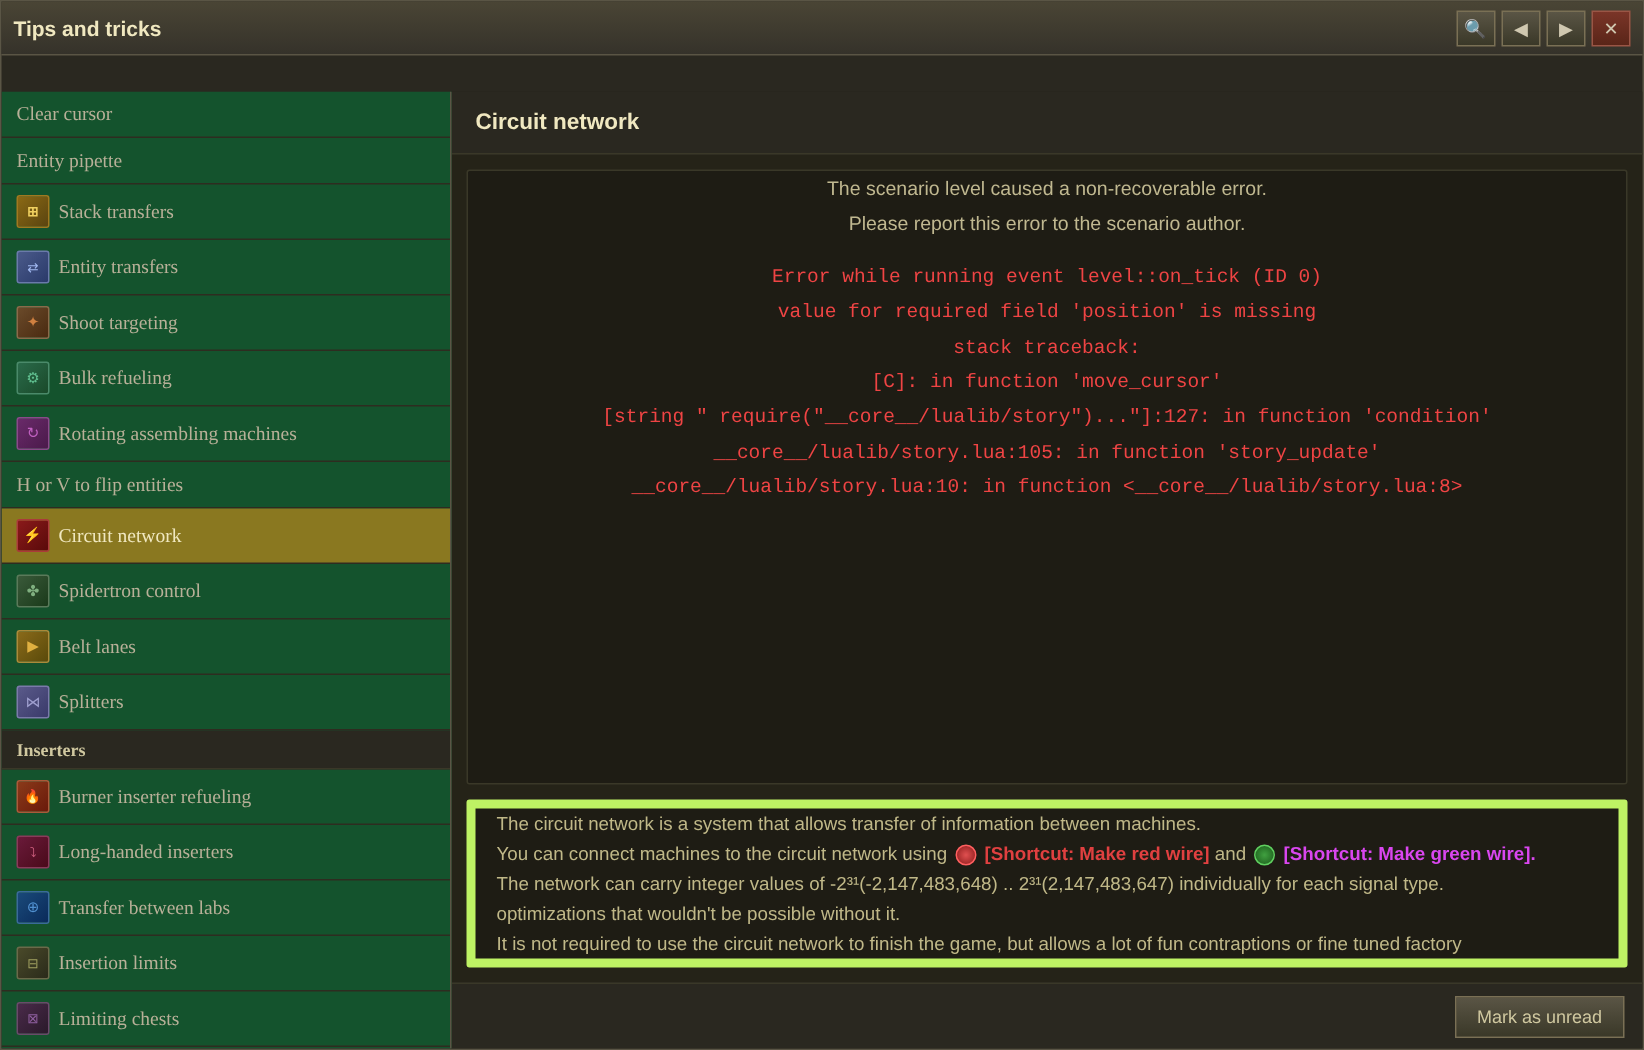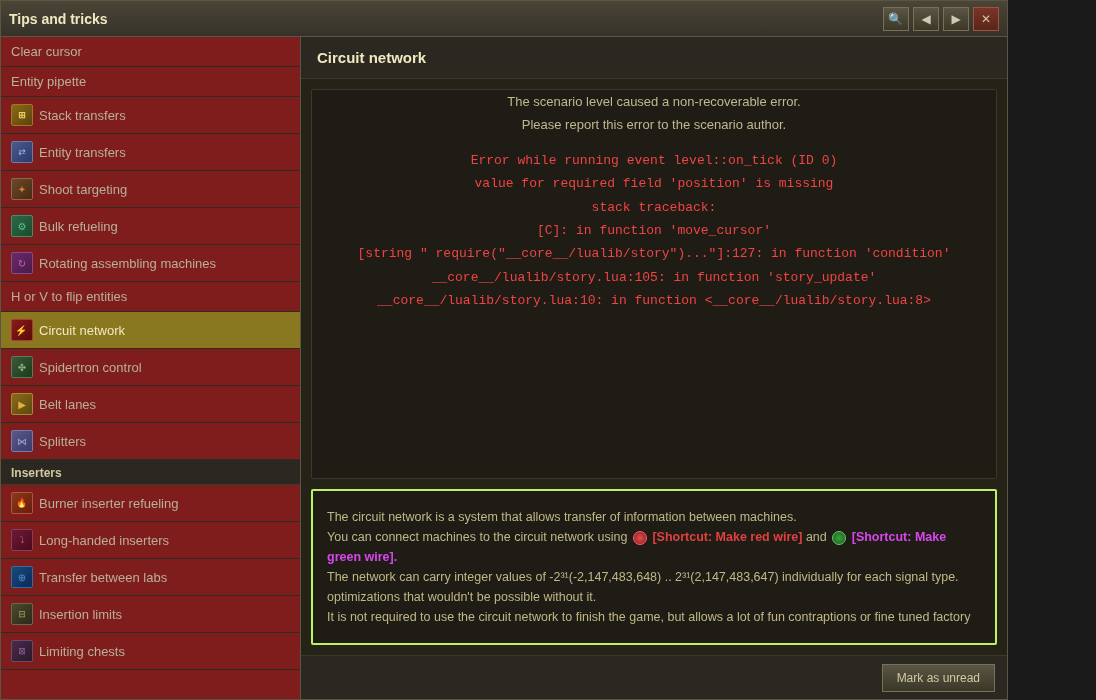--- a/index.html
+++ b/index.html
@@ -8,26 +8,27 @@
       height: 700px;
       background: #1a1a1a;
       font-family: 'Segoe UI', Arial, sans-serif;
       font-size: 13px;
       color: #d0c8b0;
       overflow: hidden;
     }
 
     
     .window {
-      width: 1008px;
+      width: 1096px;
       height: 700px;
       background: #2a2820;
       border: 1px solid #5a5545;
       display: flex;
       flex-direction: column;
+      gap: 24px;
     }
 
     
     .titlebar {
       background: linear-gradient(180deg, #4a4535 0%, #35322a 100%);
       height: 36px;
       display: flex;
       align-items: center;
       padding: 0 8px;
       border-bottom: 1px solid #5a5545;
@@ -60,25 +61,26 @@
     
     .content {
       display: flex;
       flex: 1;
       overflow: hidden;
     }
 
     
     .sidebar {
       width: 300px;
-      background: #7f1d1d;
+      background: #14532d;
       border-right: 1px solid #5a5545;
       overflow-y: auto;
       flex-shrink: 0;
       position: relative;
+      font-family: Liberation Serif, serif;
     }
     .sidebar::-webkit-scrollbar { width: 8px; }
     .sidebar::-webkit-scrollbar-track { background: #1a1a15; }
     .sidebar::-webkit-scrollbar-thumb { background: #5a5545; }
 
     .sidebar-item {
       padding: 7px 10px;
       cursor: pointer;
       display: flex;
       align-items: center;
@@ -167,23 +169,23 @@
     }
     .error-content .error-line {
       font-family: 'Courier New', monospace;
       font-size: 13px;
       color: #ef4444;
     }
 
     
     .description-panel {
       margin: 0 10px 10px 10px;
-      padding: 16px 14px;
+      padding: 0 14px;
       background: #1e1c14;
-      border: 2px solid #bef264;
+      border: 6px solid #bef264;
       border-radius: 2px;
       line-height: 1.6;
       color: #c0b888;
       font-size: 12.5px;
     }
     .description-panel .wire-red {
       color: #e04040;
       font-weight: bold;
     }
     .description-panel .wire-green {

